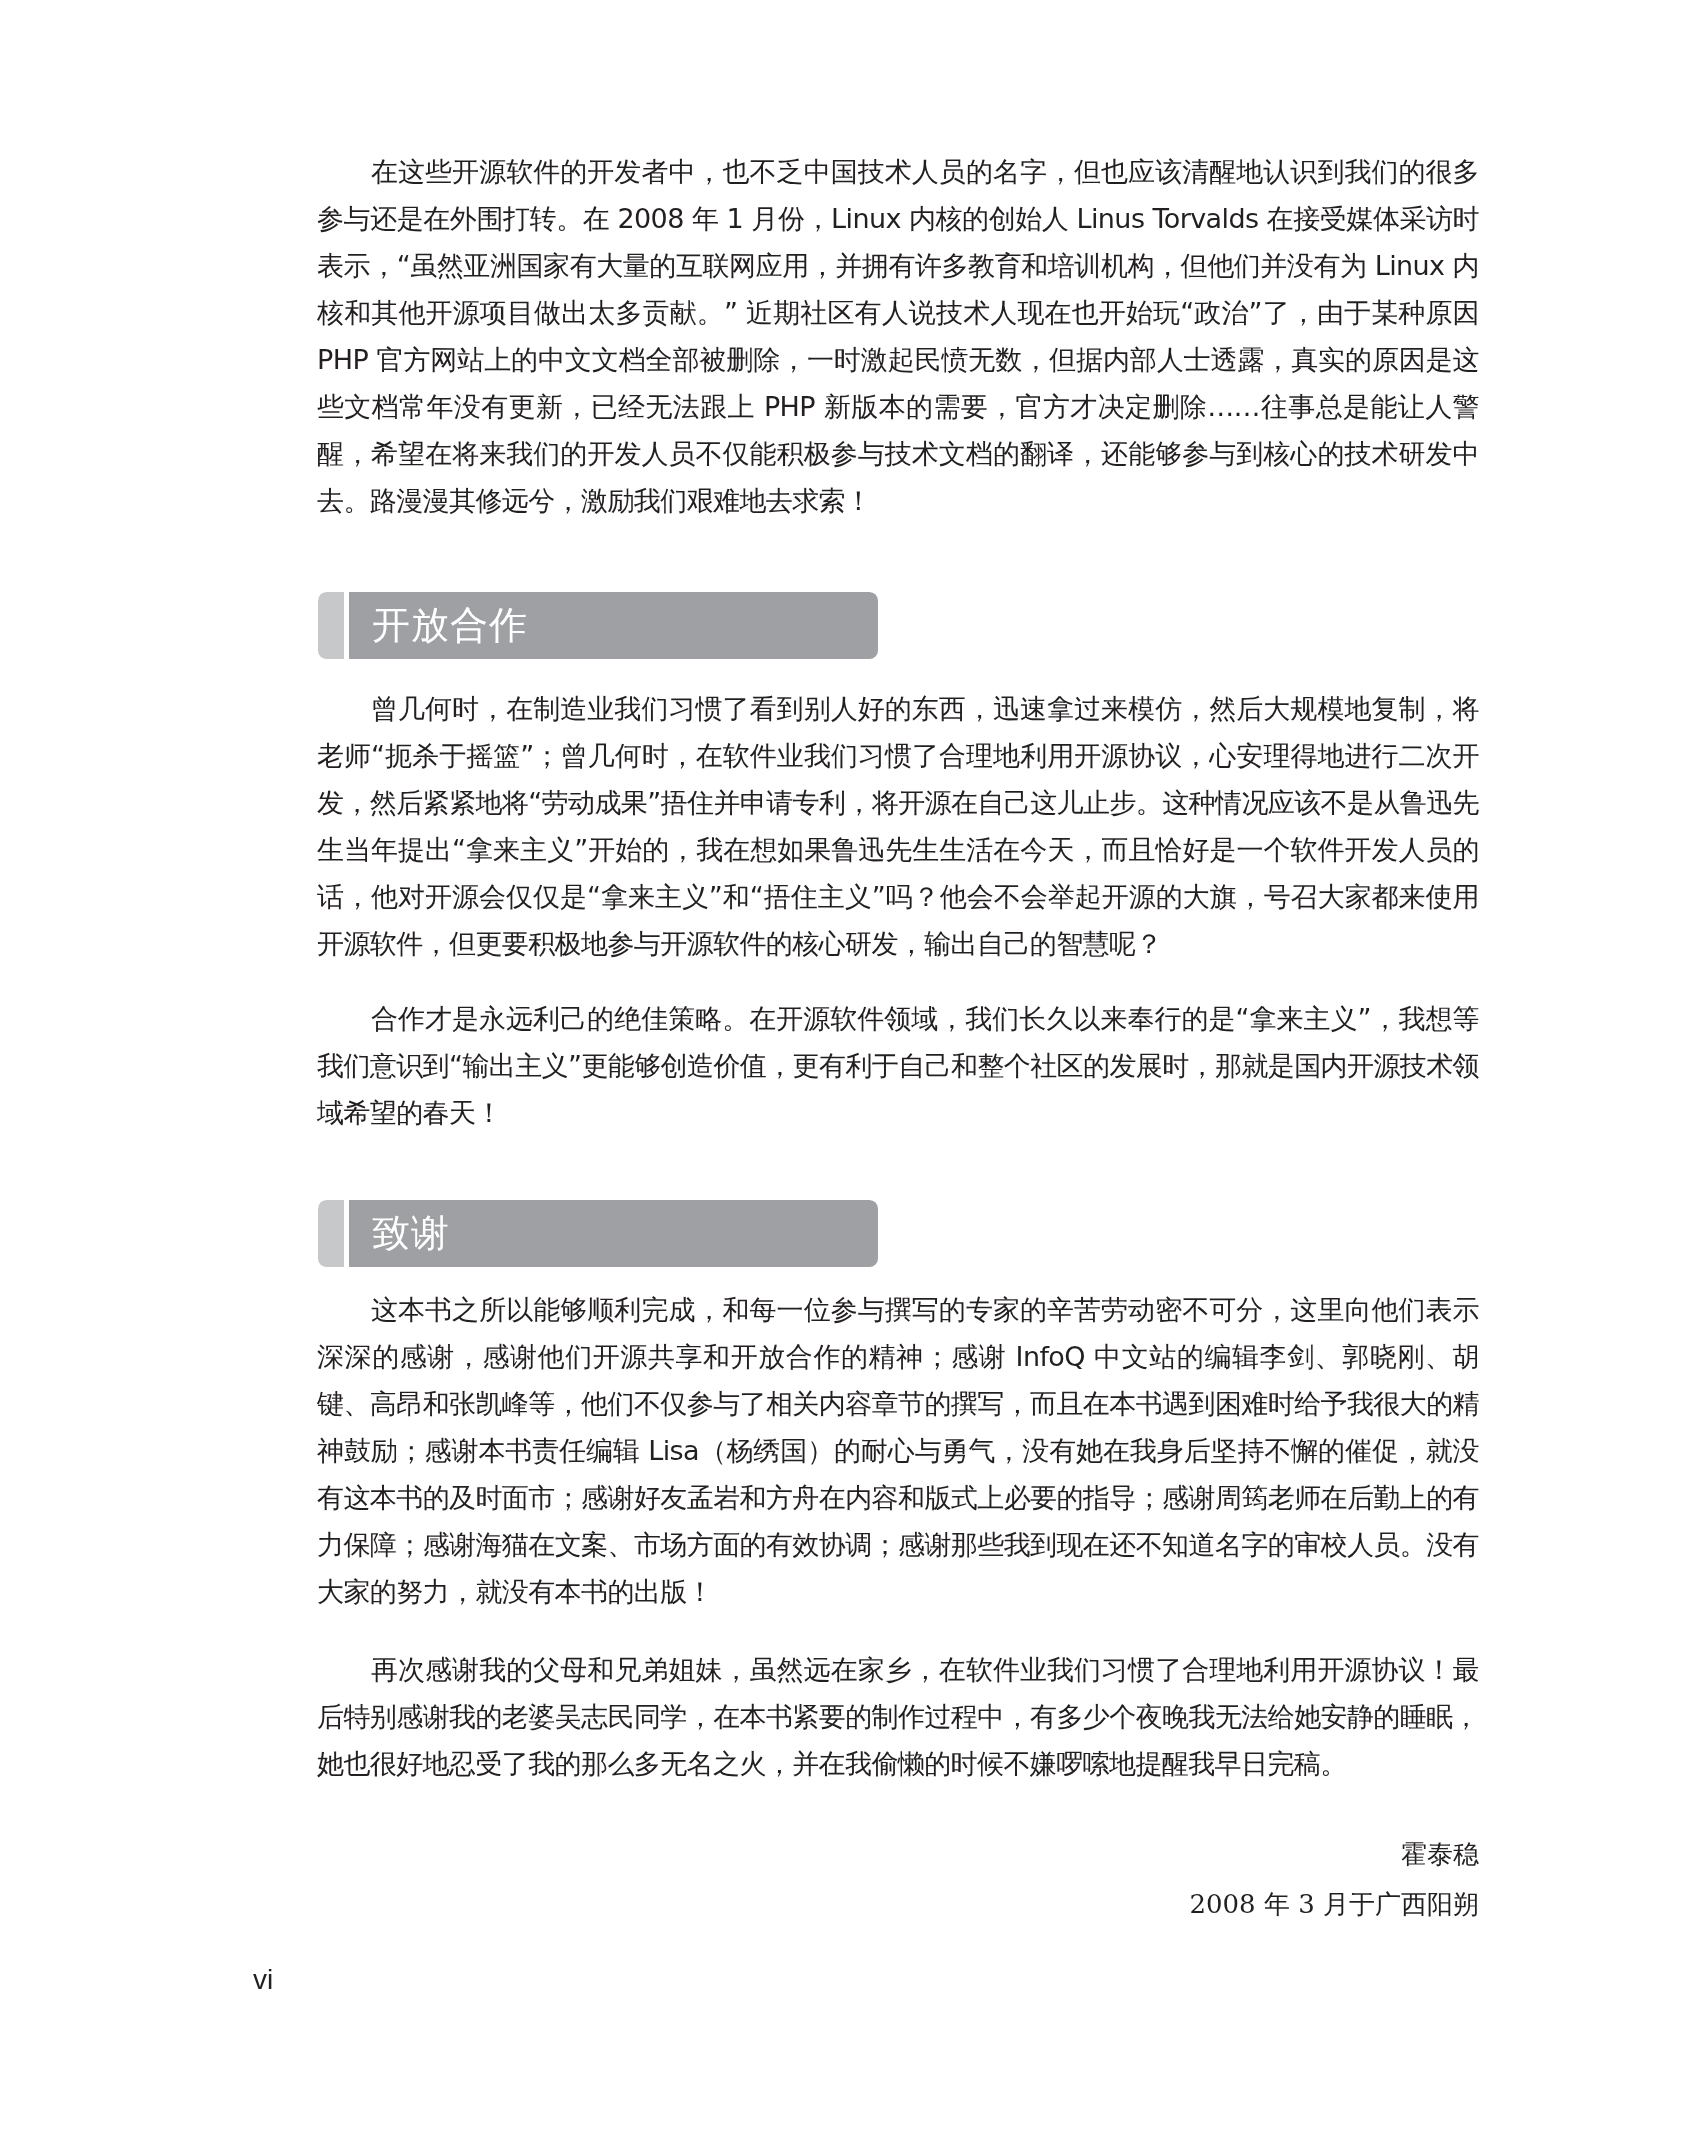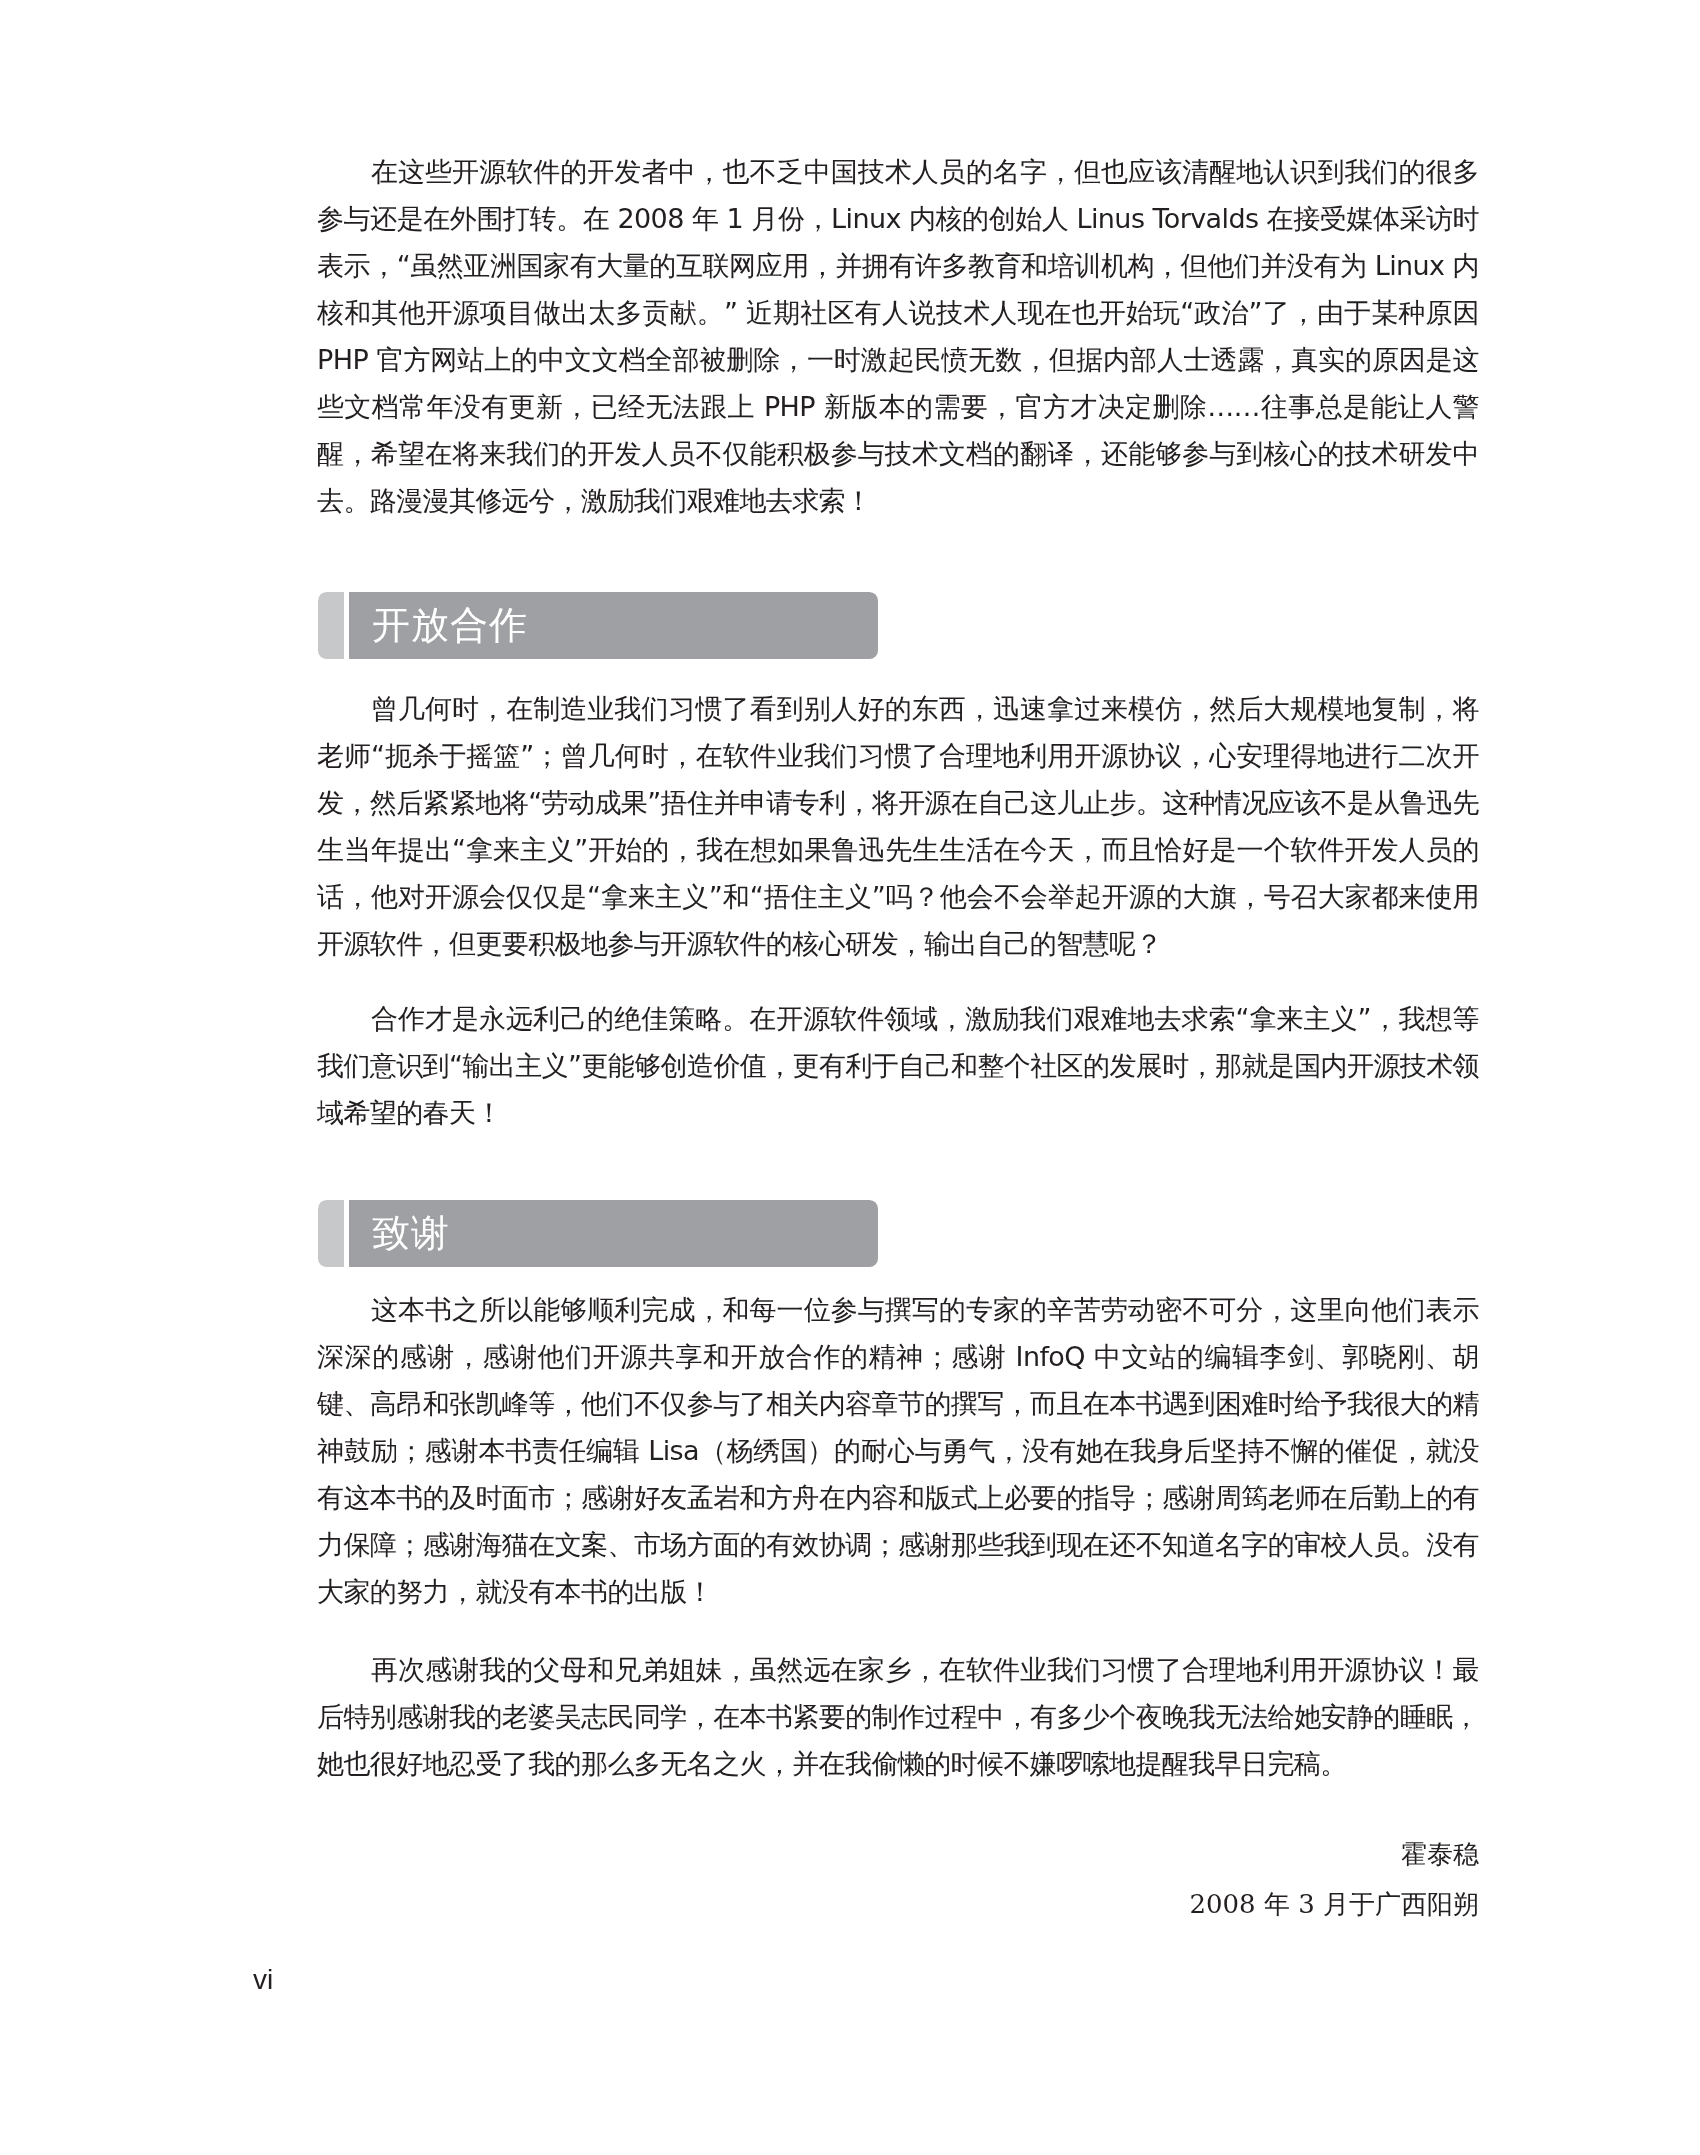--- a/index.html
+++ b/index.html
@@ -43,21 +43,21 @@
 
 <p class="para" style="top:148px;">在这些开源软件的开发者中，也不乏中国技术人员的名字，但也应该清醒地认识到我们的很多参与还是在外围打转。在 2008 年 1 月份，Linux 内核的创始人 Linus Torvalds 在接受媒体采访时表示，“虽然亚洲国家有大量的互联网应用，并拥有许多教育和培训机构，但他们并没有为 Linux 内核和其他开源项目做出太多贡献。” 近期社区有人说技术人现在也开始玩“政治”了，由于某种原因 PHP 官方网站上的中文文档全部被删除，一时激起民愤无数，但据内部人士透露，真实的原因是这些文档常年没有更新，已经无法跟上 PHP 新版本的需要，官方才决定删除……往事总是能让人警醒，希望在将来我们的开发人员不仅能积极参与技术文档的翻译，还能够参与到核心的技术研发中去。路漫漫其修远兮，激励我们艰难地去求索！</p>
 
 <div class="heading-bar" style="top:592px;">
   <div class="tab"></div>
   <div class="bar"></div>
   <div class="title">开放合作</div>
 </div>
 
 <p class="para" style="top:685px;">曾几何时，在制造业我们习惯了看到别人好的东西，迅速拿过来模仿，然后大规模地复制，将老师“扼杀于摇篮”；曾几何时，在软件业我们习惯了合理地利用开源协议，心安理得地进行二次开发，然后紧紧地将“劳动成果”捂住并申请专利，将开源在自己这儿止步。这种情况应该不是从鲁迅先生当年提出“拿来主义”开始的，我在想如果鲁迅先生生活在今天，而且恰好是一个软件开发人员的话，他对开源会仅仅是“拿来主义”和“捂住主义”吗？他会不会举起开源的大旗，号召大家都来使用开源软件，但更要积极地参与开源软件的核心研发，输出自己的智慧呢？</p>
-<p class="para" style="top:995px;">合作才是永远利己的绝佳策略。在开源软件领域，激励我们艰难地去求索“拿来主义”，我想等我们意识到“输出主义”更能够创造价值，更有利于自己和整个社区的发展时，那就是国内开源技术领域希望的春天！</p>
+<p class="para" style="top:995px;">合作才是永远利己的绝佳策略。在开源软件领域，我们长久以来奉行的是“拿来主义”，我想等我们意识到“输出主义”更能够创造价值，更有利于自己和整个社区的发展时，那就是国内开源技术领域希望的春天！</p>
 
 <div class="heading-bar" style="top:1200px;">
   <div class="tab"></div>
   <div class="bar"></div>
   <div class="title">致谢</div>
 </div>
 
 <p class="para" style="top:1286px;">这本书之所以能够顺利完成，和每一位参与撰写的专家的辛苦劳动密不可分，这里向他们表示深深的感谢，感谢他们开源共享和开放合作的精神；感谢 InfoQ 中文站的编辑李剑、郭晓刚、胡键、高昂和张凯峰等，他们不仅参与了相关内容章节的撰写，而且在本书遇到困难时给予我很大的精神鼓励；感谢本书责任编辑 Lisa（杨绣国）的耐心与勇气，没有她在我身后坚持不懈的催促，就没有这本书的及时面市；感谢好友孟岩和方舟在内容和版式上必要的指导；感谢周筠老师在后勤上的有力保障；感谢海猫在文案、市场方面的有效协调；感谢那些我到现在还不知道名字的审校人员。没有大家的努力，就没有本书的出版！</p>
 <p class="para" style="top:1646px;">再次感谢我的父母和兄弟姐妹，虽然远在家乡，在软件业我们习惯了合理地利用开源协议！最后特别感谢我的老婆吴志民同学，在本书紧要的制作过程中，有多少个夜晚我无法给她安静的睡眠，她也很好地忍受了我的那么多无名之火，并在我偷懒的时候不嫌啰嗦地提醒我早日完稿。</p>
 

